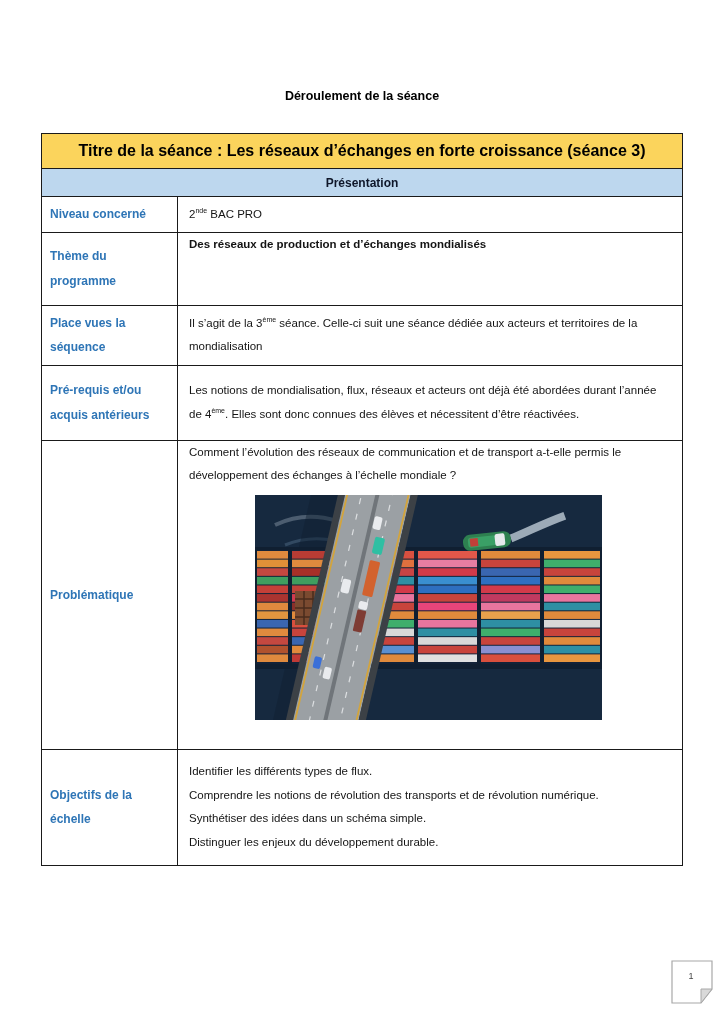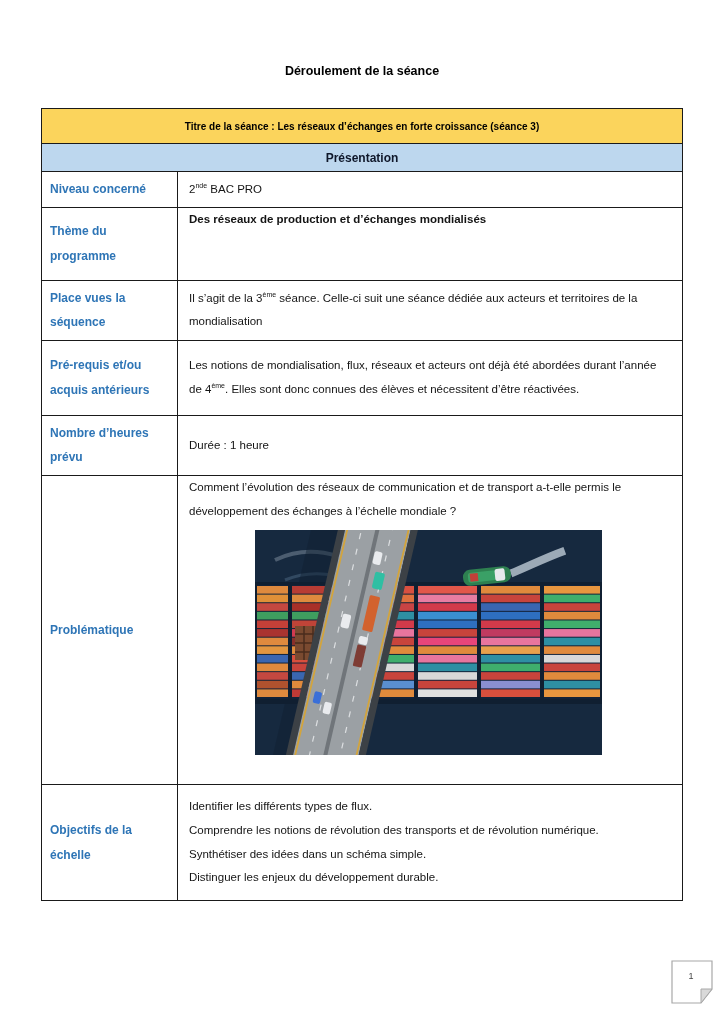--- a/index.html
+++ b/index.html
@@ -4,38 +4,38 @@
 <style>
   html,body{margin:0;padding:0;}
   body{
     width:724px;height:1024px;
     background:#ffffff;
     font-family:"Liberation Sans",sans-serif;
     position:relative;
     color:#111;
   }
   .doc-title{
-    margin:0;padding-top:64px;
+    margin:0;padding-top:89px;
     text-align:center;
     font-size:12.5px;font-weight:bold;color:#000;
   }
   table.seance{
     margin:30px auto 0;
     width:642px;
     border-collapse:collapse;
     table-layout:fixed;
     border:1.5px solid #1a1a1a;
   }
   table.seance td,table.seance th{
     border:1px solid #1a1a1a;
   }
   th.title-row{
     background:#FBD45C;
     height:32px;
-    font-size:10px;font-weight:bold;color:#000;
+    font-size:16px;font-weight:bold;color:#000;
   }
   th.band-row{
     background:#BDD7EE;
     height:25px;
     font-size:12px;font-weight:bold;color:#0f172a;
     text-align:center;
   }
   td.label{
     width:136px;
     color:#2E75B6;font-weight:bold;
@@ -90,24 +90,20 @@
   <tr style="height:58px">
     <td class="label">Place vues la séquence</td>
     <td class="content"><span>Il s’agit de la 3</span><sup>ème</sup><span> séance. Celle-ci suit une séance dédiée aux acteurs et territoires de la mondialisation</span></td>
   </tr>
 
   <tr style="height:75px">
     <td class="label">Pré-requis et/ou acquis antérieurs</td>
     <td class="content"><span>Les notions de mondialisation, flux, réseaux et acteurs ont déjà été abordées durant l’année de 4</span><sup>ème</sup><span>. Elles sont donc connues des élèves et nécessitent d’être réactivées.</span></td>
   </tr>
 
-  <tr style="height:56px">
-    <td class="label">Nombre d’heures prévu</td>
-    <td class="content">Durée : 1 heure</td>
-  </tr>
 
   <tr>
     <td class="label">Problématique</td>
     <td class="content top">
       <div>Comment l’évolution des réseaux de communication et de transport a-t-elle permis le développement des échanges à l’échelle mondiale ?</div>
       <div class="photo-wrap">
         <svg class="photo" viewBox="0 0 347 225" xmlns="http://www.w3.org/2000/svg">
           <rect x="0" y="0" width="347" height="225" fill="#16293f"></rect>
           <path d="M20,30 q30,-14 62,-4 q22,7 42,2" fill="none" stroke-width="4" opacity="0.30" stroke="#c9d6e0"></path>
           <path d="M30,50 q26,-11 56,-3 q18,5 34,1" fill="none" stroke-width="3" opacity="0.45" stroke="#54708c"></path>

